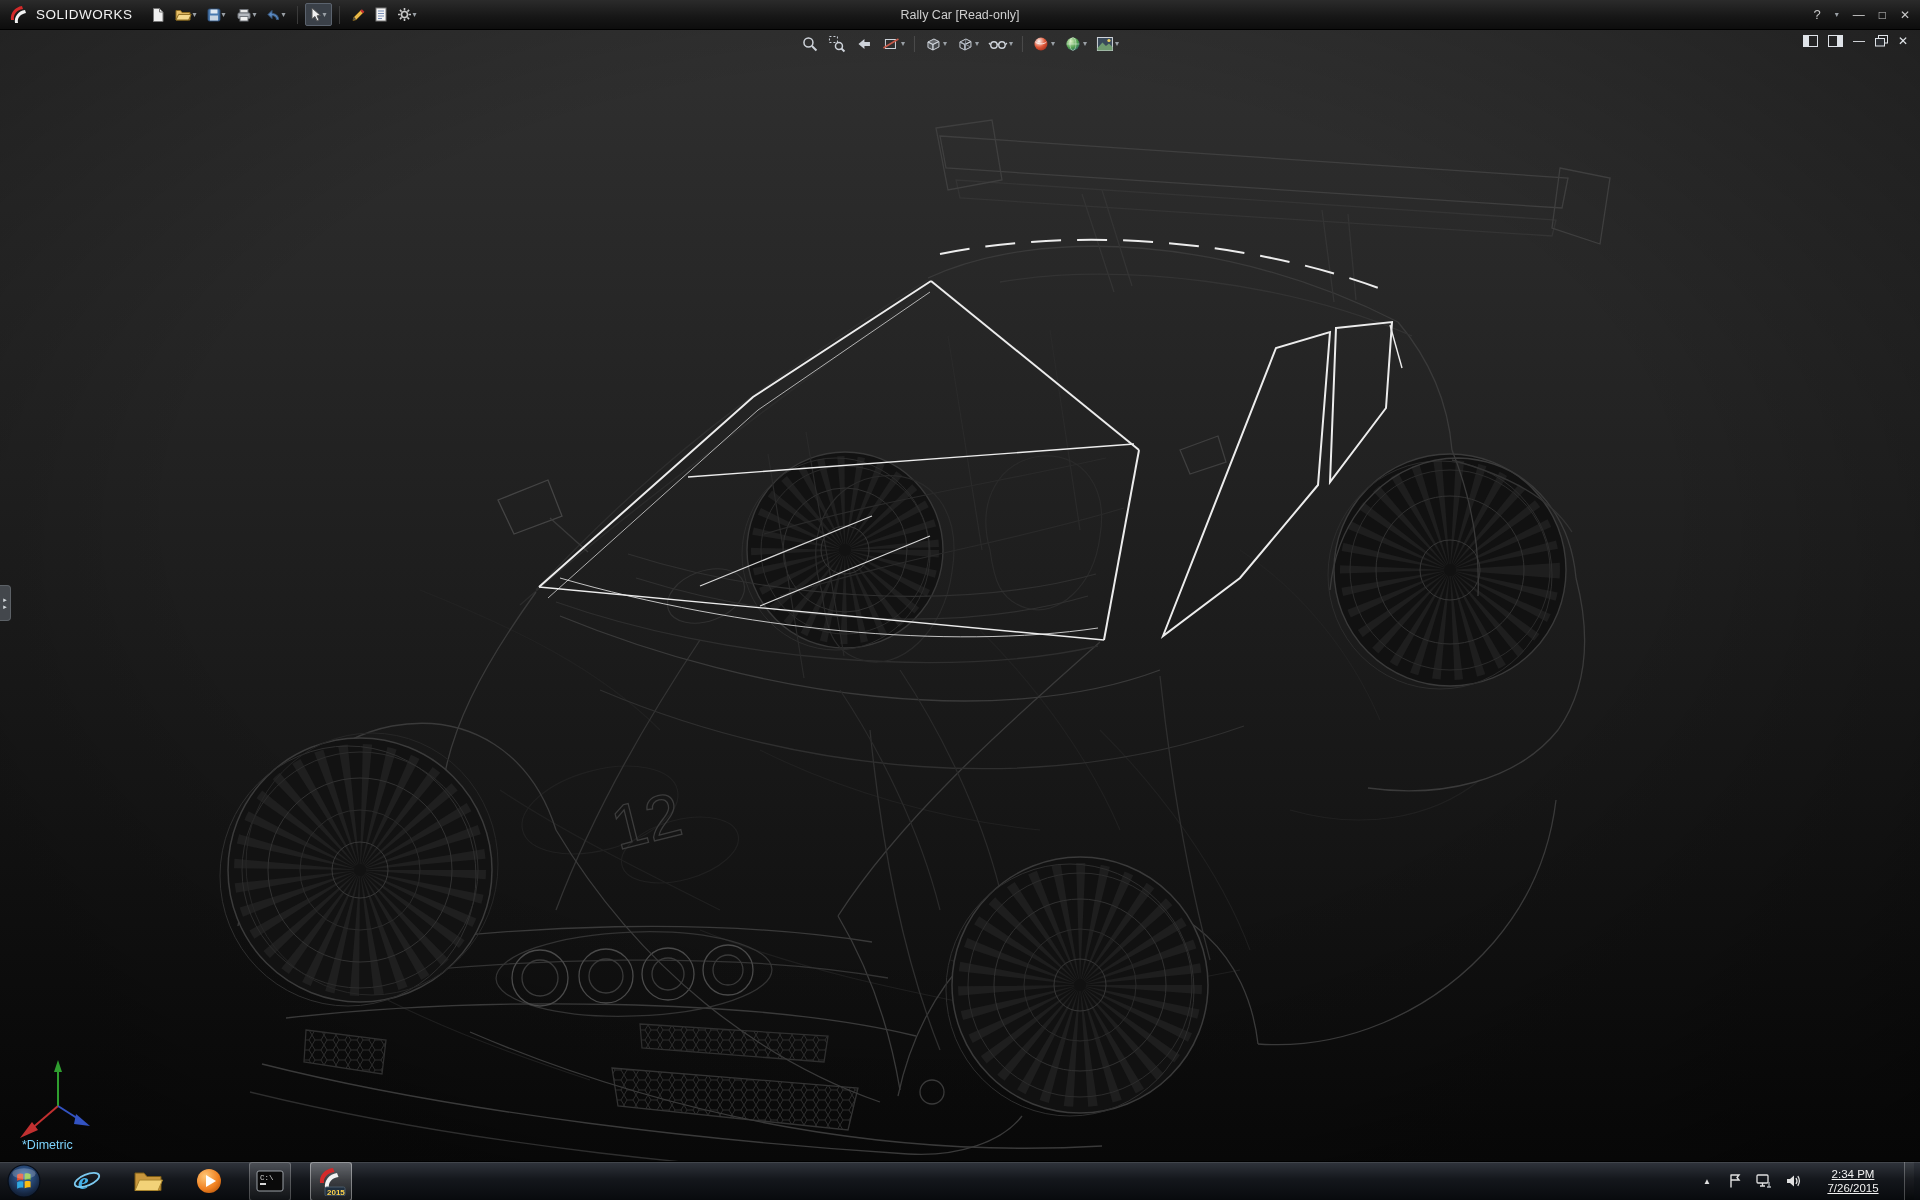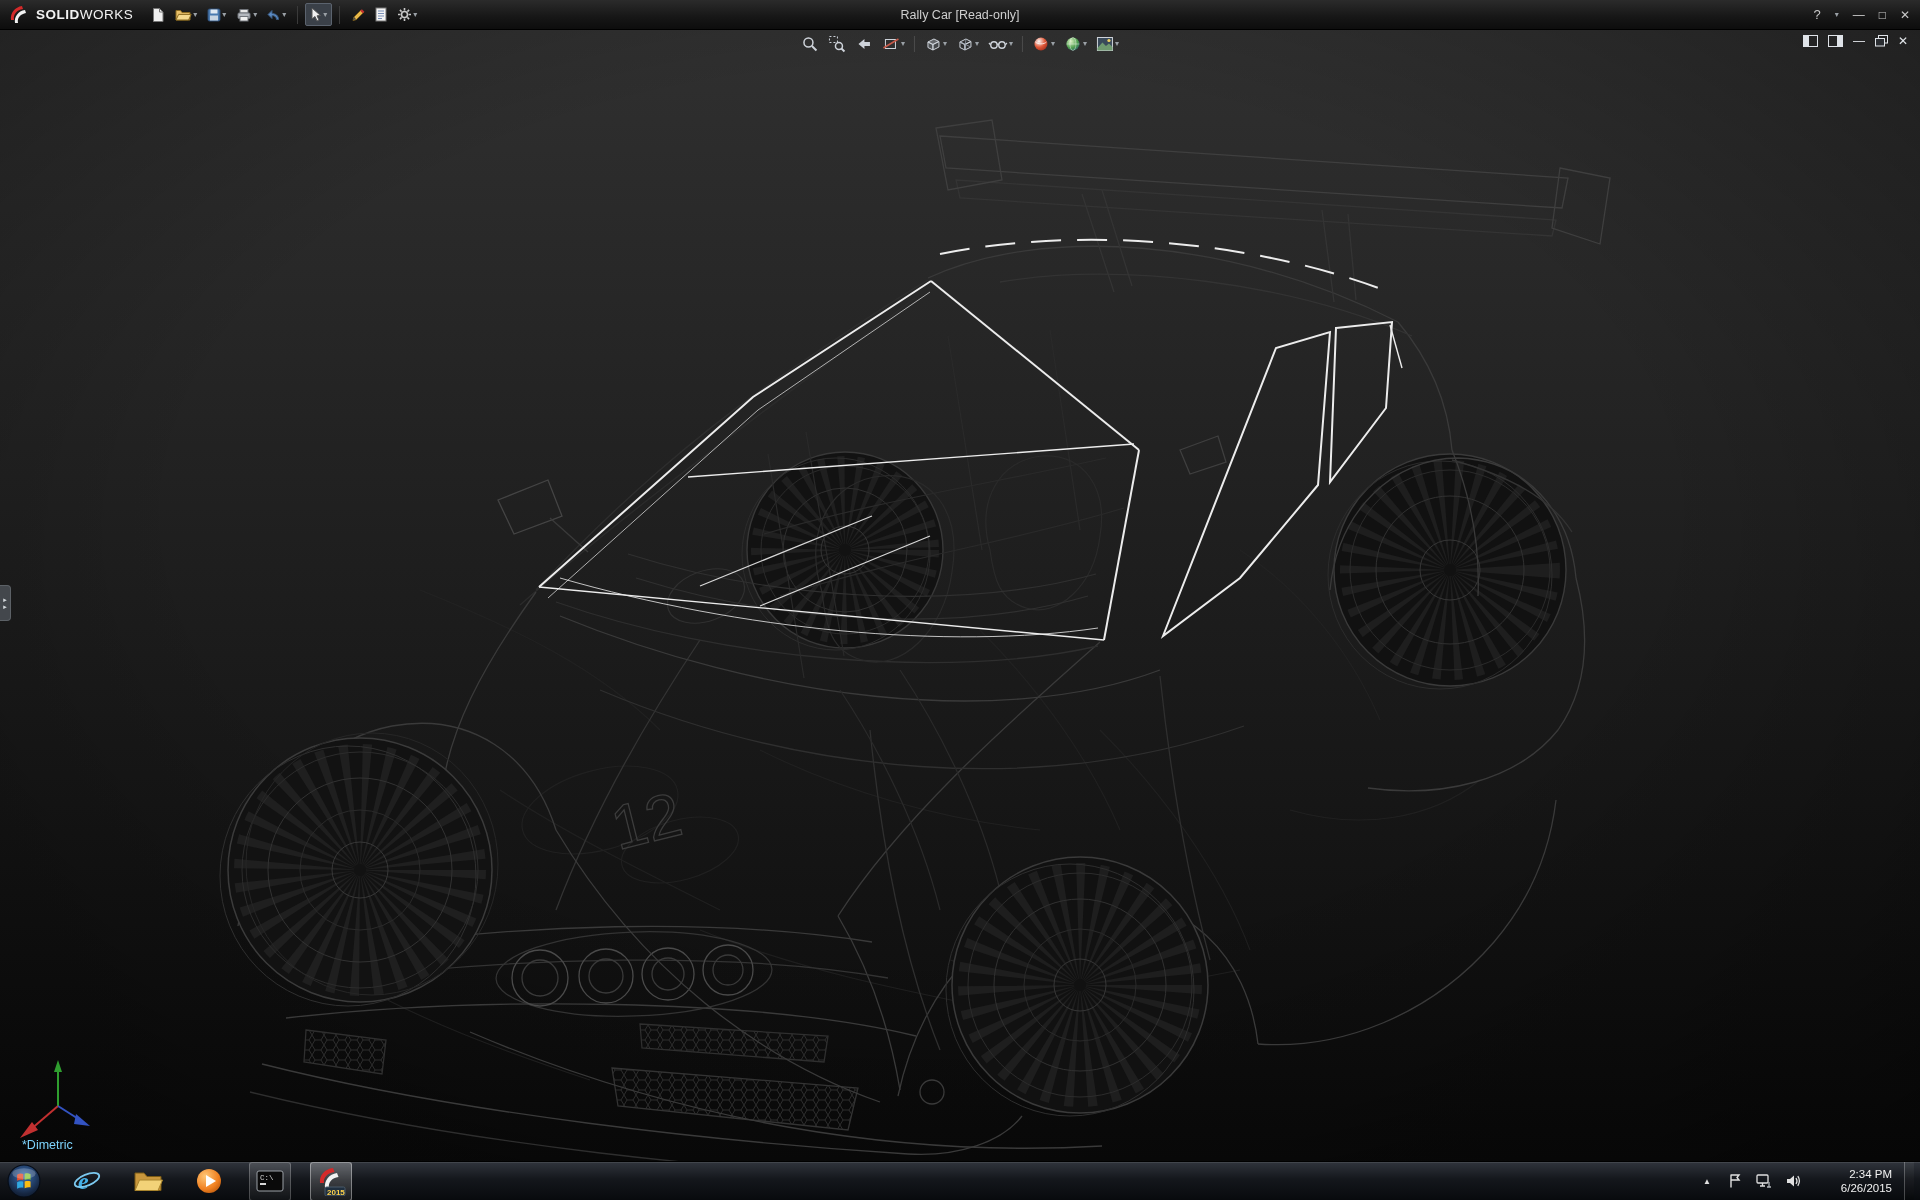--- a/index.html
+++ b/index.html
@@ -6,21 +6,21 @@
   html,body { width:1920px; height:1200px; overflow:hidden; background:#000;
               font-family:"Liberation Sans", sans-serif; }
   .stage { position:relative; width:1920px; height:1200px; background:#111; }
 
   
   .titlebar { position:absolute; top:0; left:0; width:1920px; height:30px;
     background:linear-gradient(#2b2b2b,#161616 60%,#0d0d0d);
     border-bottom:1px solid #000; display:flex; align-items:center; z-index:30; }
   .brand { display:flex; align-items:center; gap:6px; padding:0 14px 0 8px; height:100%; }
   .brand-text { color:#f2f2f2; font-size:13.5px; letter-spacing:.5px; }
-  .brand-text b { font-weight:bold; }
+  .brand-text b { font-weight:normal; }
   .qat { display:flex; align-items:center; gap:2px; height:100%; }
   .qat-btn { display:flex; align-items:center; gap:1px; padding:3px 4px; border-radius:2px; }
   .qat-btn.pressed { background:#3a4048; border:1px solid #5b636e; }
   .dd { color:#9aa0a6; font-size:8px; line-height:8px; }
   .tb-sep { width:1px; height:18px; background:#000; border-right:1px solid #3a3a3a; margin:0 5px; }
   .title-center { position:absolute; left:0; right:0; top:0; height:30px;
     display:flex; align-items:center; justify-content:center; pointer-events:none; }
   .title-center span { color:#cfcfcf; font-size:12.5px; }
   .tb-right { margin-left:auto; display:flex; align-items:center; gap:14px; padding-right:10px; }
   .tb-right .glyph { color:#c8c8c8; font-size:13px; }
@@ -63,21 +63,21 @@
   .start-orb { width:36px; height:36px; margin:0 24px 0 6px; display:flex;
     align-items:center; justify-content:center; }
   .task-btn { width:42px; height:39px; display:flex; align-items:center;
     justify-content:center; margin-right:19px; border-radius:3px; }
   .task-btn.running { background:linear-gradient(rgba(255,255,255,.14),rgba(255,255,255,.04));
     border:1px solid rgba(255,255,255,.22); }
   .task-btn.active { background:linear-gradient(rgba(255,255,255,.26),rgba(255,255,255,.08));
     border:1px solid rgba(255,255,255,.38);text-align:center; }
   .tray { margin-left:auto; display:flex; align-items:center; gap:12px; padding-right:6px; height:100%; }
   .tray-chevron { color:#e0e0e0; font-size:8px; padding:4px; }
-  .clock { text-align:right; color:#f2f2f2; font-size:11.5px; line-height:14px; width:78px; }
+  .clock { text-align:center; color:#f2f2f2; font-size:11.5px; line-height:14px; width:78px;text-decoration:underline; }
   .show-desktop { width:10px; height:39px; border-left:1px solid rgba(255,255,255,.25);
     background:linear-gradient(rgba(255,255,255,.06),rgba(0,0,0,.2)); }
 </style>
 </head>
 <body>
 
 <div class="stage">
 
   <div class="titlebar">
     <div class="title-center">
@@ -533,19 +533,19 @@
         <rect x="2" y="2" width="11" height="8" rx="1" fill="none" stroke="#e0e0e0" stroke-width="1.3"></rect>
         <path d="M5,13 H10 M7.5,10 V13" stroke="#e0e0e0" stroke-width="1.3"></path>
         <path d="M14,9 V14 M12,14 H16" stroke="#b0b4b8" stroke-width="1.3"></path>
       </svg>
       <svg width="17" height="16" viewBox="0 0 17 16">
         <polygon points="2,6 5,6 9,2.5 9,13.5 5,10 2,10" fill="#e0e0e0"></polygon>
         <path d="M11,5 Q13,8 11,11 M12.8,3.2 Q16,8 12.8,12.8" fill="none" stroke="#e0e0e0" stroke-width="1.3"></path>
       </svg>
       <div class="clock">
         <div>2:34 PM</div>
-        <div>6/26/2015</div>
+        <div>7/26/2015</div>
       </div>
       <div class="show-desktop"></div>
     </div>
   </div>
 
 </div>
 
 </body></html>

